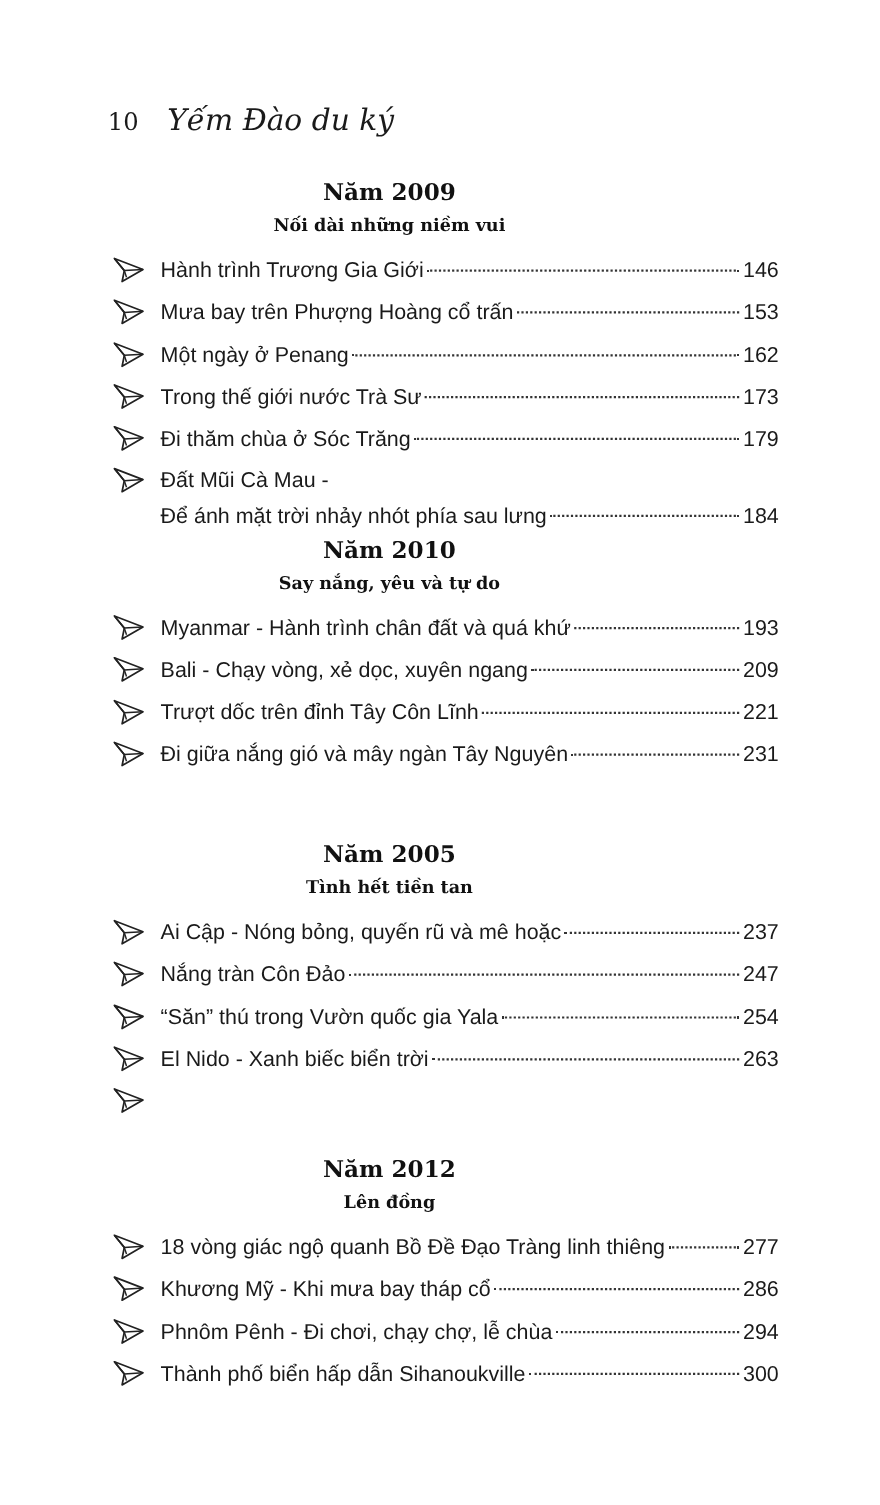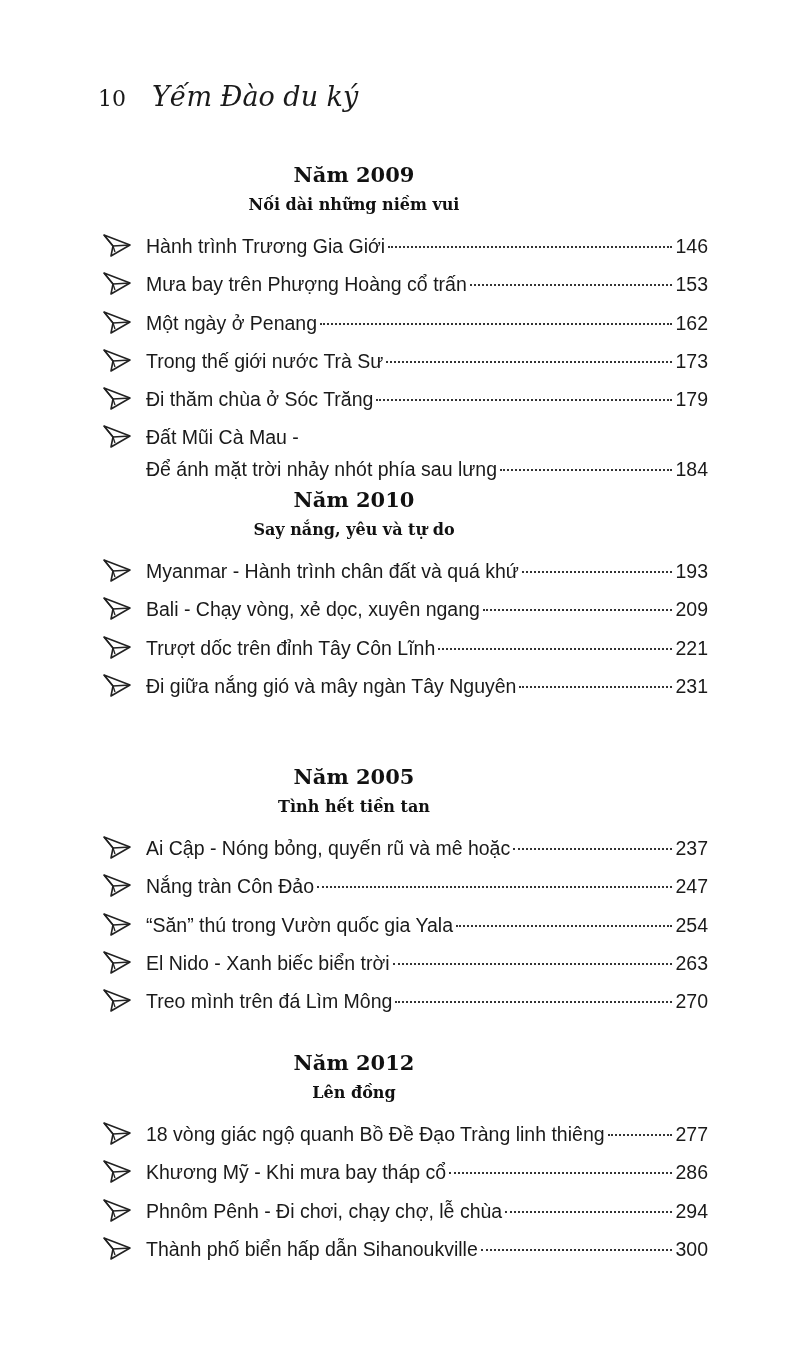--- a/index.html
+++ b/index.html
@@ -2,21 +2,21 @@
 <html><head>
 <meta charset="utf-8">
 <style>
   html, body { margin: 0; padding: 0; }
   body {
     width: 800px; height: 1368px; background: #ffffff; color: #1a1a1a;
     position: relative; overflow: hidden;
     font-family: "Liberation Sans", sans-serif;
   }
   .running-head {
-    position: absolute; left: 98px; top: 81px;
+    position: absolute; left: 98px; top: 94px;
     font-family: "DejaVu Serif", serif; font-style: italic;
     font-size: 27px; color: #1a1a1a; display: flex; align-items: baseline; text-align: right;
   }
   .running-head .pageno { font-size: 22px; margin-right: 26px; font-style: normal; font-family: "DejaVu Serif", serif; }
   .section { position: absolute; left: 0; width: 708px; }
   .year {
     text-align: center; font-family: "DejaVu Serif", serif; font-weight: bold;
     font-size: 21px; line-height: 30px; color: #111;
   }
   .subtitle {
@@ -247,27 +247,20 @@
             <span class="title">El Nido - Xanh biếc biển trời</span>
             <span class="dots"></span>
             <span class="page">263</span>
           </div>
         </div>
     </div>
     <div class="entry">
       <svg class="plane">
           <use href="#plane"></use>
         </svg>
-      <div class="lines">
-          <div class="line">
-            <span class="title">Treo mình trên đá Lìm Mông</span>
-            <span class="dots"></span>
-            <span class="page">270</span>
-          </div>
-        </div>
     </div>
   </div>
 </div>
 
 <div class="section" style="top:1048px">
   <div class="year">Năm 2012</div>
   <div class="subtitle">Lên đồng</div>
   <div class="entries">
     <div class="entry">
       <svg class="plane">

